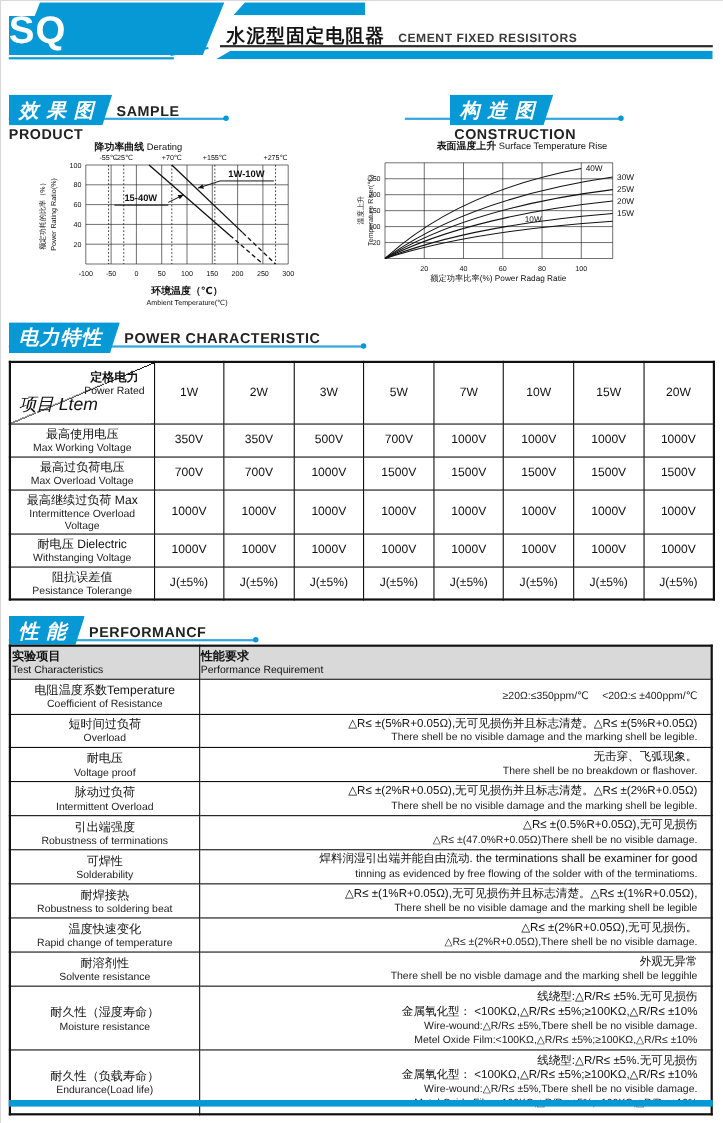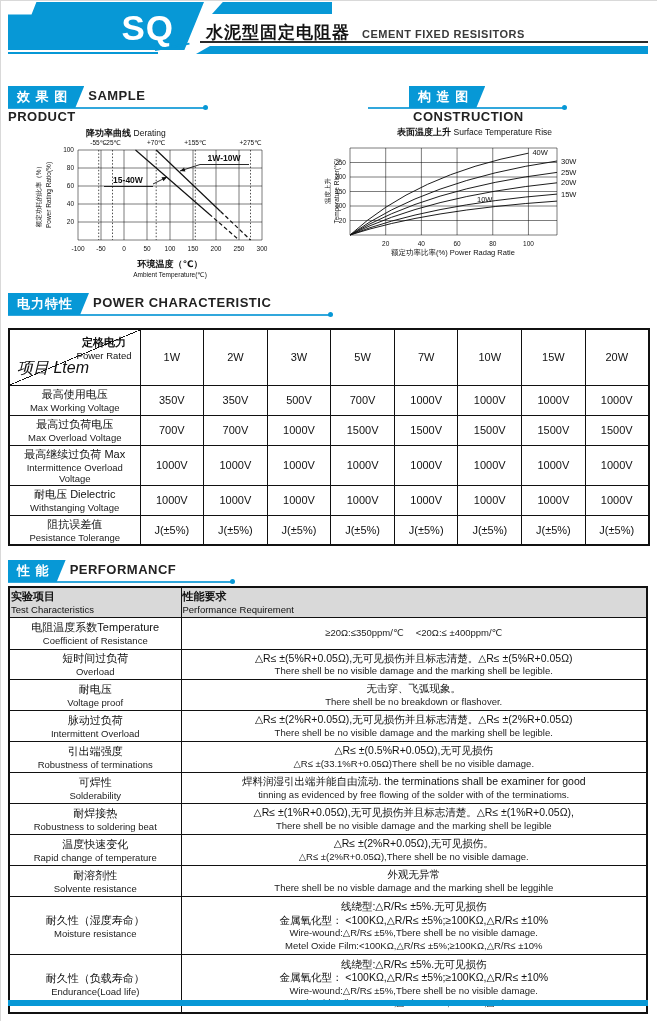--- a/index.html
+++ b/index.html
@@ -3,35 +3,35 @@
 <meta charset="utf-8">
 <style>
   html,body{margin:0;padding:0;background:#fff;}
   body{font-family:"Liberation Sans","DejaVu Sans",sans-serif;color:#111;}
   #page{position:relative;width:657px;height:1021px;background:#fff;overflow:hidden;box-shadow:inset 1px 1px 0 #d9d9d9;}
   .abs{position:absolute;}
   :root{}
   
   #hdr-main{left:8px;top:2px;width:196px;height:48px;background:#0798d6;
     clip-path:polygon(0 26%,12% 26%,14.5% 0,100% 0,90% 100%,0 100%);
-    display:flex;align-items:flex-end;justify-content:flex-end;padding:0 30px 0 0;box-sizing:border-box;}
+    display:flex;align-items:flex-end;justify-content:flex-start;padding:0 30px 0 0;box-sizing:border-box;}
   #hdr-main .logo{color:#fff;font-size:35px;font-weight:800;letter-spacing:1px;line-height:44px;}
   #hdr-wedge{left:212px;top:2px;width:120px;height:12px;background:#0798d6;clip-path:polygon(9% 0,100% 0,100% 100%,0 100%);}
   #hdr-title{left:206px;top:21px;white-space:nowrap;}
   #hdr-title .cn{font-size:17px;font-weight:bold;letter-spacing:1px;color:#141414;}
   #hdr-title .en{font-size:11px;font-weight:bold;color:#3a3a3a;margin-left:12px;letter-spacing:0.5px;}
   #hdr-underline{left:200px;top:41px;width:448px;height:2px;background:#2a2a2a;}
   #hdr-thin{left:8px;top:52px;width:150px;height:2px;background:#0798d6;}
   #hdr-diag{left:155px;top:49px;width:35px;height:2px;background:#0798d6;transform:rotate(-10.5deg);transform-origin:left center;}
   #hdr-bar{left:196px;top:46px;width:452px;height:8px;background:#0798d6;clip-path:polygon(14px 0,100% 0,100% 100%,0 100%);}
   #footer-bar{left:8px;top:1000px;width:640px;height:6px;background:#0798d6;}
   
   .sec{position:absolute;height:24px;}
-  .badge{display:inline-block;background:#0798d6;color:#fff;font-weight:bold;font-size:13px;letter-spacing:1px;
-    padding:2px 16px 2px 9px;clip-path:polygon(0 0,100% 0,calc(100% - 9px) 100%,0 100%);}
+  .badge{display:inline-block;background:#0798d6;color:#fff;font-weight:bold;font-size:18px;letter-spacing:1px;
+    padding:2px 16px 2px 9px;clip-path:polygon(0 0,100% 0,calc(100% - 9px) 100%,0 100%);font-style:italic;}
   .sec-en{font-size:13px;font-weight:bold;color:#222;margin-left:4px;letter-spacing:0.5px;vertical-align:1px;}
   .sec-line{position:absolute;left:0;top:21px;height:1.5px;background:#31a7dc;width:100%;}
   .sec-dot{position:absolute;top:19px;right:-3px;width:5px;height:5px;border-radius:50%;background:#0798d6;}
   
   svg{position:absolute;overflow:visible;}
   svg text{fill:#111;}
   .grid{stroke:#111;stroke-width:0.55;}
   .dot{stroke:#222;stroke-width:0.8;stroke-dasharray:1.5 1.8;}
   .ser{fill:none;stroke:#111;stroke-width:1.2;}
   .ser2{fill:none;stroke:#111;stroke-width:0.95;}
@@ -59,21 +59,21 @@
   .cr-top .cn{font-size:11px;font-weight:bold;}
   .cr-top .en{font-size:9.5px;}
   .cr-bot{position:absolute;left:7px;bottom:6px;font-size:16px;font-style:italic;}
   #perfTable{left:8px;top:586px;width:640px;border:2px solid #111;}
   .phead{background:#d9d9d9;text-align:left;}
   .phead .cn{font-size:11px;font-weight:bold;}
   .phead .en{font-size:9.5px;}
   .pfl{text-align:center;}
   .pfl .cn{font-size:11px;}
   .pfl .en{font-size:9.5px;color:#222;}
-  .pfr{padding:2px 22px;text-align:center;}
+  .pfr{padding:2px 12px;text-align:right;}
   .pfr div{font-size:9.5px;line-height:1.3;color:#222;}
   .pfr div.cnline{font-size:10.5px;color:#111;}
 </style>
 </head>
 <body>
 
 <div id="page">
 
   <div class="abs" id="hdr-main">
     <span class="logo">SQ</span>
@@ -366,21 +366,21 @@
             <div>There shell be no visible damage and the marking shell be legible.</div>
           </td>
         </tr>
         <tr style="height: 28px;">
           <td class="pfl">
             <div class="cn">引出端强度</div>
             <div class="en">Robustness of terminations</div>
           </td>
           <td class="pfr">
             <div class="cnline">△R≤ ±(0.5%R+0.05Ω),无可见损伤</div>
-            <div>△R≤ ±(33.1%R+0.05Ω)There shell be no visible damage.</div>
+            <div>△R≤ ±(47.0%R+0.05Ω)There shell be no visible damage.</div>
           </td>
         </tr>
         <tr style="height: 30px;">
           <td class="pfl">
             <div class="cn">可焊性</div>
             <div class="en">Solderability</div>
           </td>
           <td class="pfr">
             <div class="cnline">焊料润湿引出端并能自由流动. the terminations shall be examiner for good</div>
             <div>tinning as evidenced by free flowing of the solder with of the terminatioms.</div>

